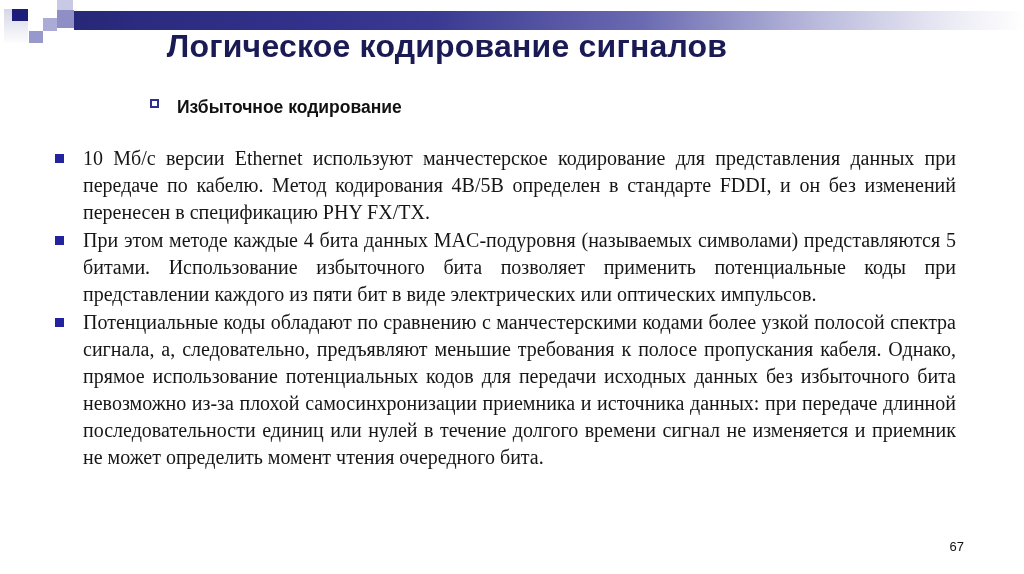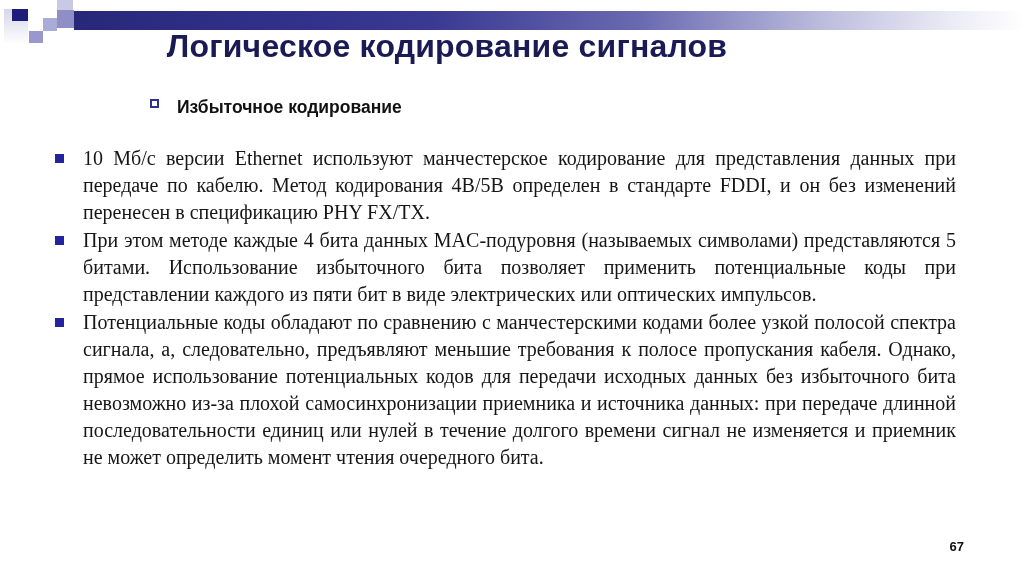--- a/index.html
+++ b/index.html
@@ -86,21 +86,21 @@
     text-align: justify;
     text-align-last: left;
   }
   .bullet-item p .bold { font-weight: normal; }
 
   
   .page-number {
     position: absolute;
     right: 60px; bottom: 20px;
     font-size: 13px;
-    font-weight: bold;
+    font-weight: normal;
     color: #111111;
   }
 </style>
 </head>
 <body>
 
 <div class="slide">
 
   <div class="decor decor-left-rect"></div>
   <div class="decor decor-navy-sq"></div>

